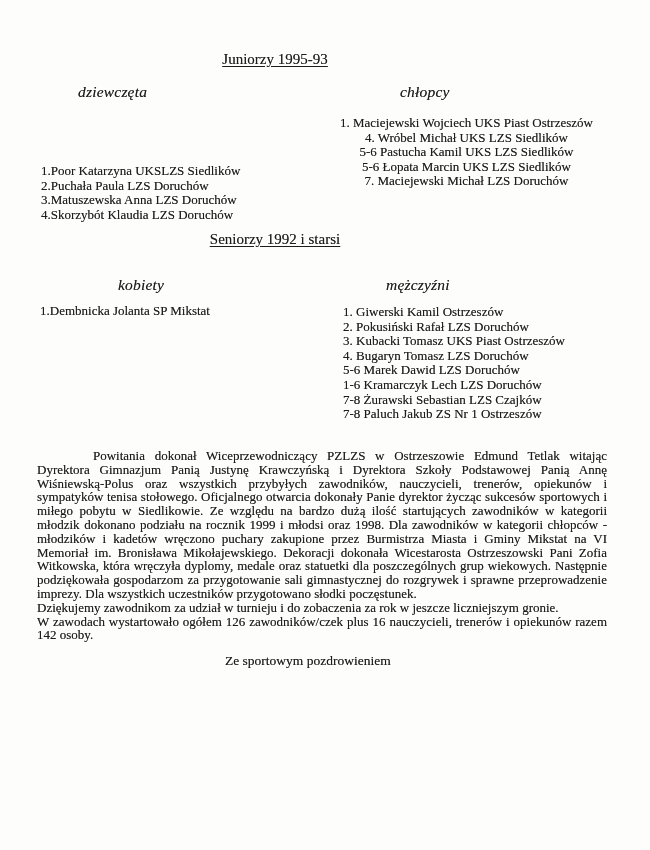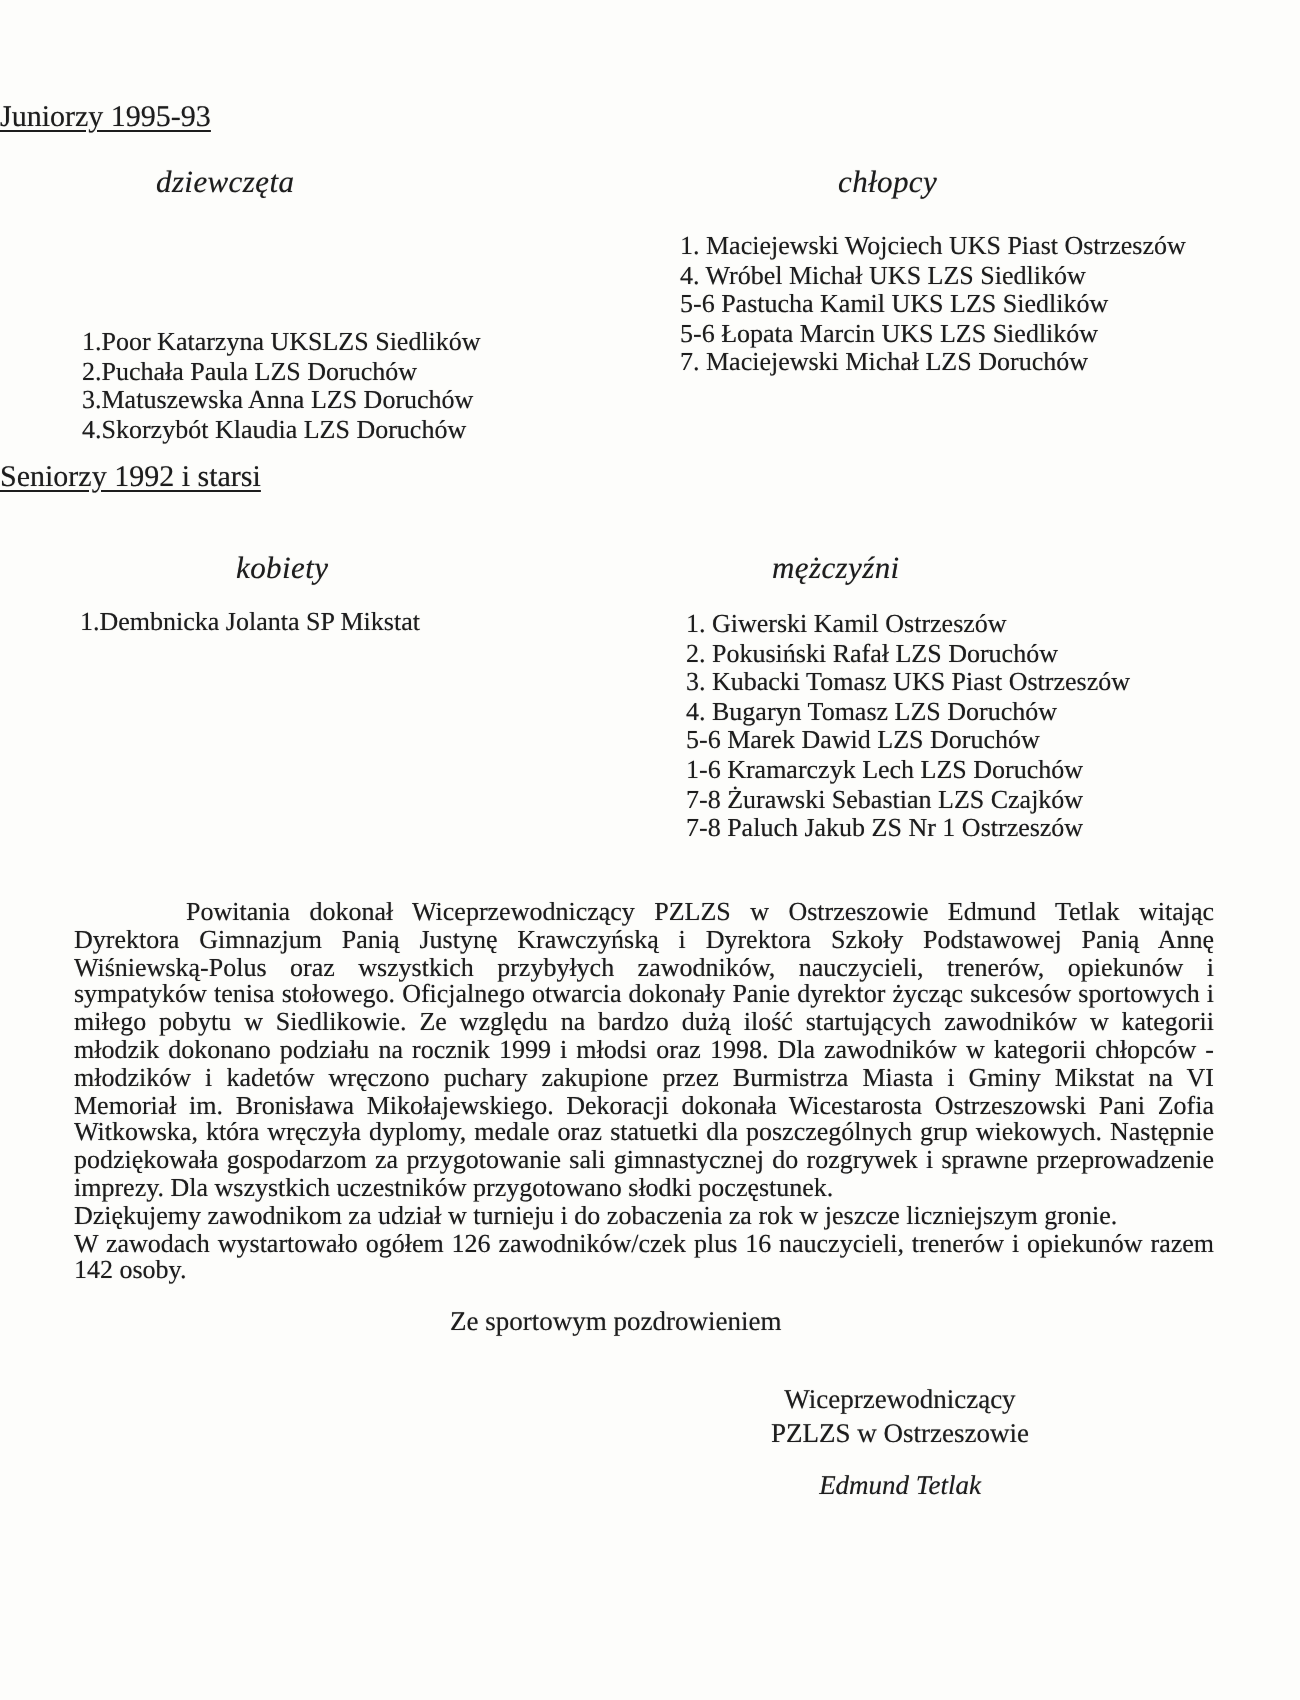--- a/index.html
+++ b/index.html
@@ -11,46 +11,46 @@
     background: #fdfdfb;
     color: #1d1d1d;
     font-family: "Liberation Serif", serif;
     overflow: hidden;
     text-shadow: 0 0 0.4px rgba(20,20,20,0.55);
   }
   .section-title {
     position: absolute;
     left: 0;
     width: 550px;
-    text-align: left;
+    text-align: center;
     font-size: 15px;
     text-decoration: underline;
     text-underline-offset: 2px;
   }
   .t1 { top: 51px; }
   .t2 { top: 231px; }
   .colhead {
     position: absolute;
     font-weight: normal;
     font-style: italic;
     font-size: 15.5px;
     letter-spacing: 0.2px;
   }
   .girls-h { left: 78px;  top: 83px; }
-  .boys-h  { left: 400px; top: 83px; margin-left: 19px; }
+  .boys-h  { left: 400px; top: 83px; }
   .women-h { left: 88px; top: 276px; margin-left: 30px; }
   .men-h   { left: 386px; top: 276px; }
   .list {
     position: absolute;
     font-size: 13px;
     line-height: 14.6px;
     white-space: nowrap;
   }
   .girls-l { left: 41px;  top: 116px; margin-top: 48px; }
-  .boys-l  { left: 340px; top: 116px; }
+  .boys-l  { left: 340px; top: 116px; text-align: center; }
   .women-l { left: 40px;  top: 304px; }
   .men-l   { left: 343px; top: 305px; }
   .bodytext {
     position: absolute;
     left: 37px;
     top: 449px;
     width: 570px;
     font-size: 13px;
     line-height: 13.8px;
     text-align: justify;
@@ -123,19 +123,14 @@
   </div>
 
   <div class="bodytext">
     <p class="indent">Powitania dokonał Wiceprzewodniczący PZLZS w Ostrzeszowie Edmund Tetlak witając Dyrektora Gimnazjum Panią Justynę Krawczyńską i Dyrektora Szkoły Podstawowej Panią Annę Wiśniewską-Polus oraz wszystkich przybyłych zawodników, nauczycieli, trenerów, opiekunów i sympatyków tenisa stołowego. Oficjalnego otwarcia dokonały Panie dyrektor życząc sukcesów sportowych i miłego pobytu w Siedlikowie. Ze względu na bardzo dużą ilość startujących zawodników w kategorii młodzik dokonano podziału na rocznik 1999 i młodsi oraz 1998. Dla zawodników w kategorii chłopców - młodzików i kadetów wręczono puchary zakupione przez Burmistrza Miasta i Gminy Mikstat na VI Memoriał im. Bronisława Mikołajewskiego. Dekoracji dokonała Wicestarosta Ostrzeszowski Pani Zofia Witkowska, która wręczyła dyplomy, medale oraz statuetki dla poszczególnych grup wiekowych. Następnie podziękowała gospodarzom za przygotowanie sali gimnastycznej do rozgrywek i sprawne przeprowadzenie imprezy. Dla wszystkich uczestników przygotowano słodki poczęstunek.</p>
     <p>Dziękujemy zawodnikom za udział w turnieju i do zobaczenia za rok w jeszcze liczniejszym gronie.</p>
     <p>W zawodach wystartowało ogółem 126 zawodników/czek plus 16 nauczycieli, trenerów i opiekunów razem 142 osoby.</p>
   </div>
 
   <div class="farewell">Ze sportowym pozdrowieniem</div>
 
-  <div class="sig">
-    <div>Wiceprzewodniczący</div>
-    <div>PZLZS w Ostrzeszowie</div>
-    <div class="sig-name">Edmund Tetlak</div>
-  </div>
 
 </div>
 
 </body></html>

